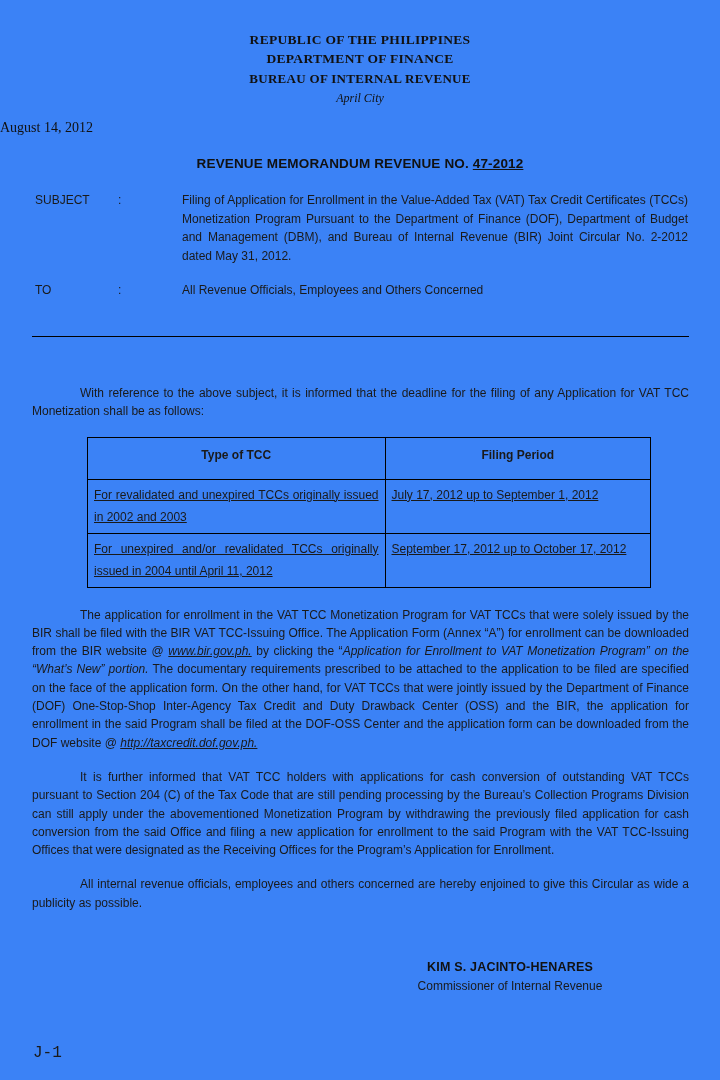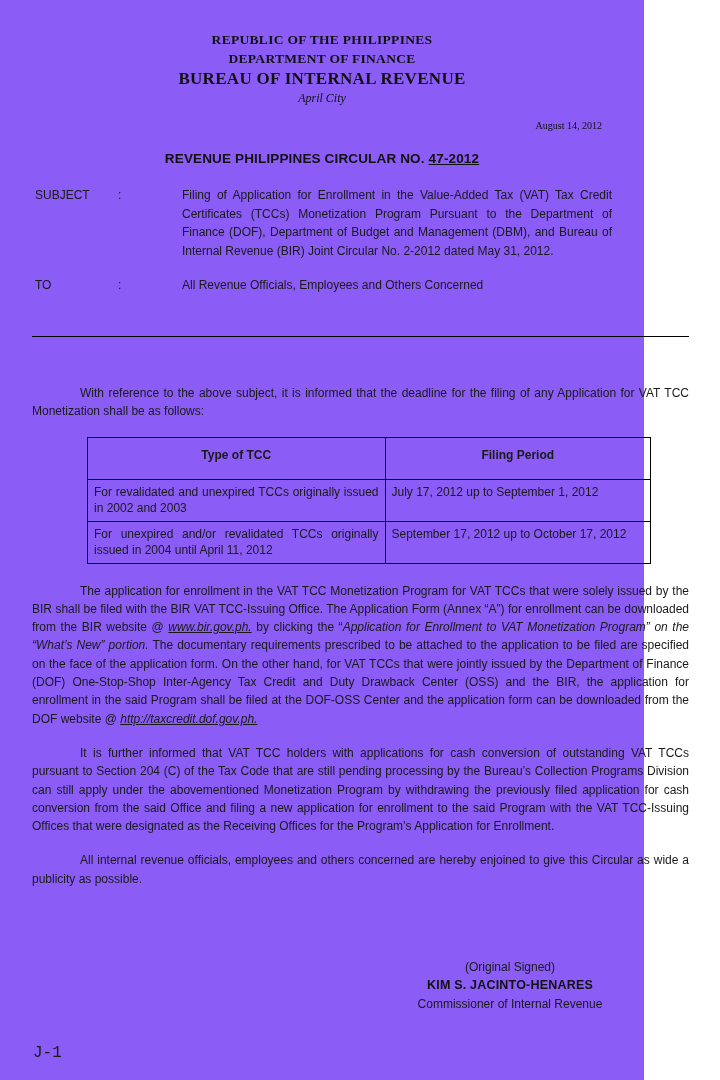--- a/index.html
+++ b/index.html
@@ -12,54 +12,54 @@
     height: 1080px;
     position: relative;
     font-family: "Liberation Sans", sans-serif;
     color: #1a1a1a;
     overflow: hidden;
   }
 
   .page {
     position: absolute;
     left: 0; top: 0;
-    width: 644px;
+    width: 720px;
     height: 1080px;
-    background: #8b5cf6;
+    background: #3b82f6;
   }
 
   
   .letterhead {
     text-align: center;
     padding-top: 30px;
     font-family: "Liberation Serif", "DejaVu Serif", serif;
   }
   .lh-line {
     font-weight: bold;
     letter-spacing: 0.3px;
     color: #111;
   }
   .lh-1 { font-size: 13.5px; line-height: 19px; }
   .lh-2 { font-size: 13.5px; line-height: 19px; }
-  .lh-3 { font-size: 17px; line-height: 21px; }
+  .lh-3 { font-size: 13px; line-height: 21px; }
   .lh-city {
     font-style: italic;
     font-size: 12px;
     line-height: 18px;
     font-weight: normal;
     color: #111;
   }
 
   
   .date-row {
     margin-top: 13px;
     padding-right: 42px;
-    text-align: right;
+    text-align: left;
     font-family: "Liberation Serif", "DejaVu Serif", serif;
-    font-size: 10px;
+    font-size: 14px;
     color: #111;
   }
 
   
   .circ-title {
     margin-top: 20px;
     text-align: center;
     font-size: 13.5px;
     font-weight: bold;
     letter-spacing: 0.15px;
@@ -149,21 +149,22 @@
     vertical-align: top;
   }
   table.tcc th {
     font-weight: bold;
     text-align: center;
     padding: 9px 4px 16px 4px;
     line-height: 16px;
   }
   table.tcc td {
     padding: 4px 6px 5px 6px;
-    line-height: 16px;
+    line-height: 22px;
+    text-decoration: underline;
   }
   td.c-type {
     text-align: justify;
     text-justify: inter-word;
   }
   td.c-period { text-align: left; }
   .col-a { width: 297px; }
   .col-b { width: 265px; }
 
   
@@ -210,21 +211,21 @@
   <div class="letterhead">
     <div class="lh-line lh-1">REPUBLIC OF THE PHILIPPINES</div>
     <div class="lh-line lh-2">DEPARTMENT OF FINANCE</div>
     <div class="lh-line lh-3">BUREAU OF INTERNAL REVENUE</div>
     <div class="lh-city">April City</div>
   </div>
 
   <div class="date-row">August 14, 2012</div>
 
   <div class="circ-title">
-    <span>REVENUE PHILIPPINES CIRCULAR NO. </span><span class="num">47-2012</span>
+    <span>REVENUE MEMORANDUM REVENUE NO. </span><span class="num">47-2012</span>
   </div>
 
   <div class="meta">
     <div class="meta-row">
       <div class="meta-label">SUBJECT</div>
       <div class="meta-colon">:</div>
       <div class="meta-value">Filing of Application for Enrollment in the Value-Added Tax (VAT) Tax Credit Certificates (TCCs) Monetization Program Pursuant to the Department of Finance (DOF), Department of Budget and Management (DBM), and Bureau of Internal Revenue (BIR) Joint Circular No. 2-2012 dated May 31, 2012.</div>
     </div>
     <div class="meta-row">
       <div class="meta-label">TO</div>
@@ -266,20 +267,19 @@
 
     <p class="para"><span>The application for enrollment in the VAT TCC Monetization Program for VAT TCCs that were solely issued by the BIR shall be filed with the BIR VAT TCC-Issuing Office. The Application Form (Annex “A”) for enrollment can be downloaded from the BIR website @ </span><span class="it-u">www.bir.gov.ph.</span><span> by clicking the “</span><span class="it">Application for Enrollment to VAT Monetization Program” on the “What’s New” portion.</span><span> The documentary requirements prescribed to be attached to the application to be filed are specified on the face of the application form. On the other hand, for VAT TCCs that were jointly issued by the Department of Finance (DOF) One-Stop-Shop Inter-Agency Tax Credit and Duty Drawback Center (OSS) and the BIR, the application for enrollment in the said Program shall be filed at the DOF-OSS Center and the application form can be downloaded from the DOF website @ </span><span class="it-u">http://taxcredit.dof.gov.ph.</span></p>
 
     <p class="para">It is further informed that VAT TCC holders with applications for cash conversion of outstanding VAT TCCs pursuant to Section 204 (C) of the Tax Code that are still pending processing by the Bureau’s Collection Programs Division can still apply under the abovementioned Monetization Program by withdrawing the previously filed application for cash conversion from the said Office and filing a new application for enrollment to the said Program with the VAT TCC-Issuing Offices that were designated as the Receiving Offices for the Program’s Application for Enrollment.</p>
 
     <p class="para last-short">All internal revenue officials, employees and others concerned are hereby enjoined to give this Circular as wide a publicity as possible.</p>
 
   </div>
 
   <div class="sig">
-    <div class="sig-orig">(Original Signed)</div>
     <div class="sig-name">KIM S. JACINTO-HENARES</div>
     <div class="sig-title">Commissioner of Internal Revenue</div>
   </div>
 
   <div class="footer-mark">J-1</div>
 
 </div>
 
 </body></html>

